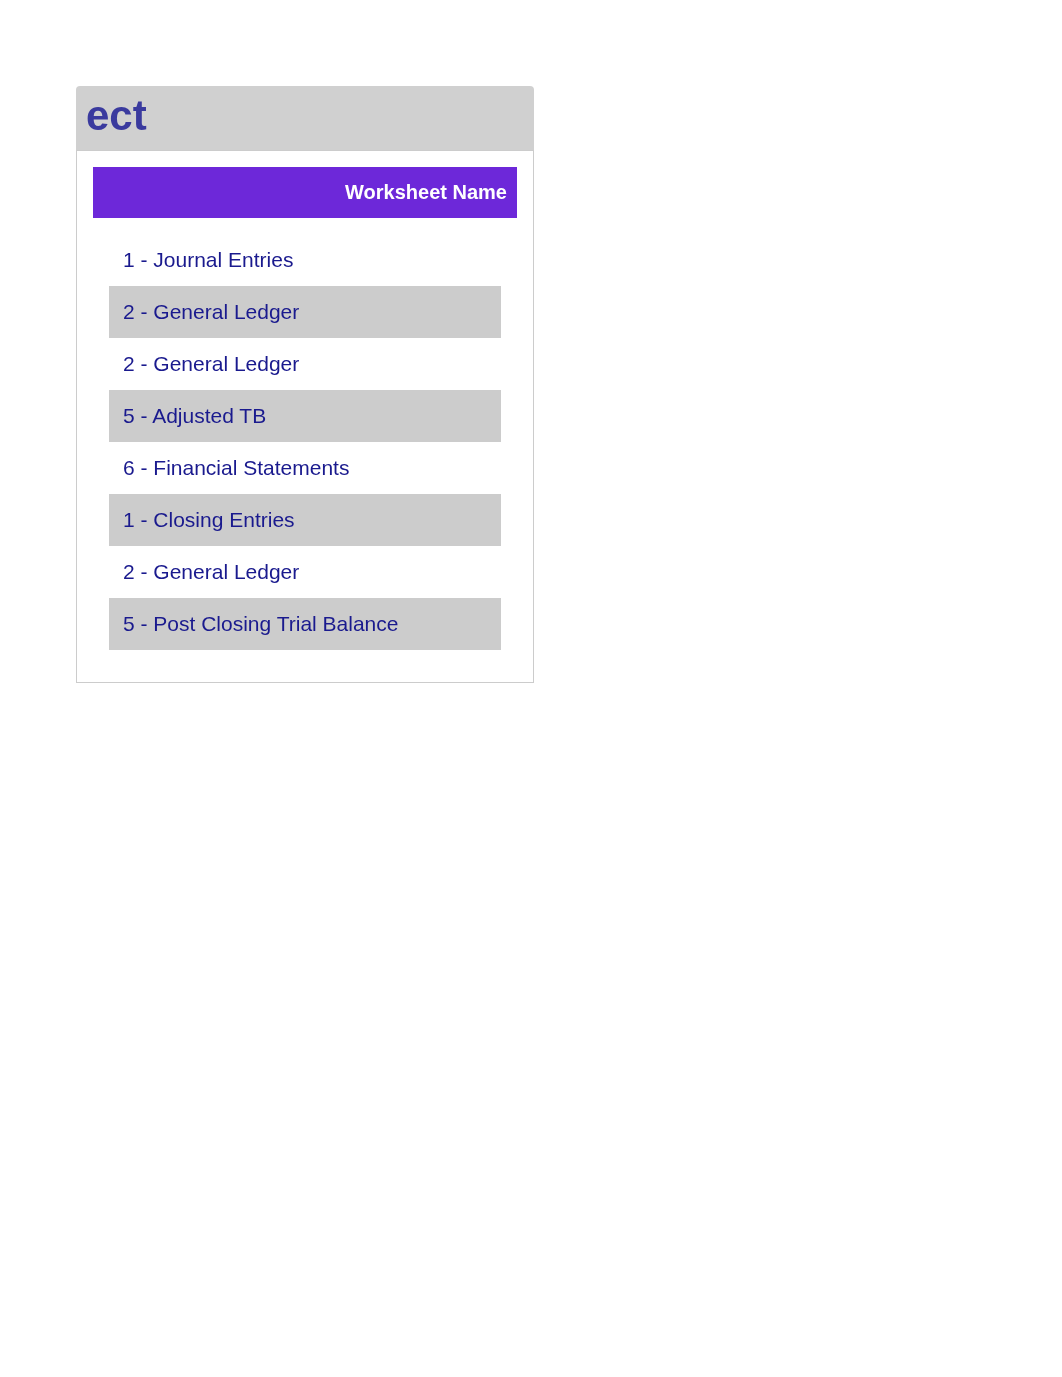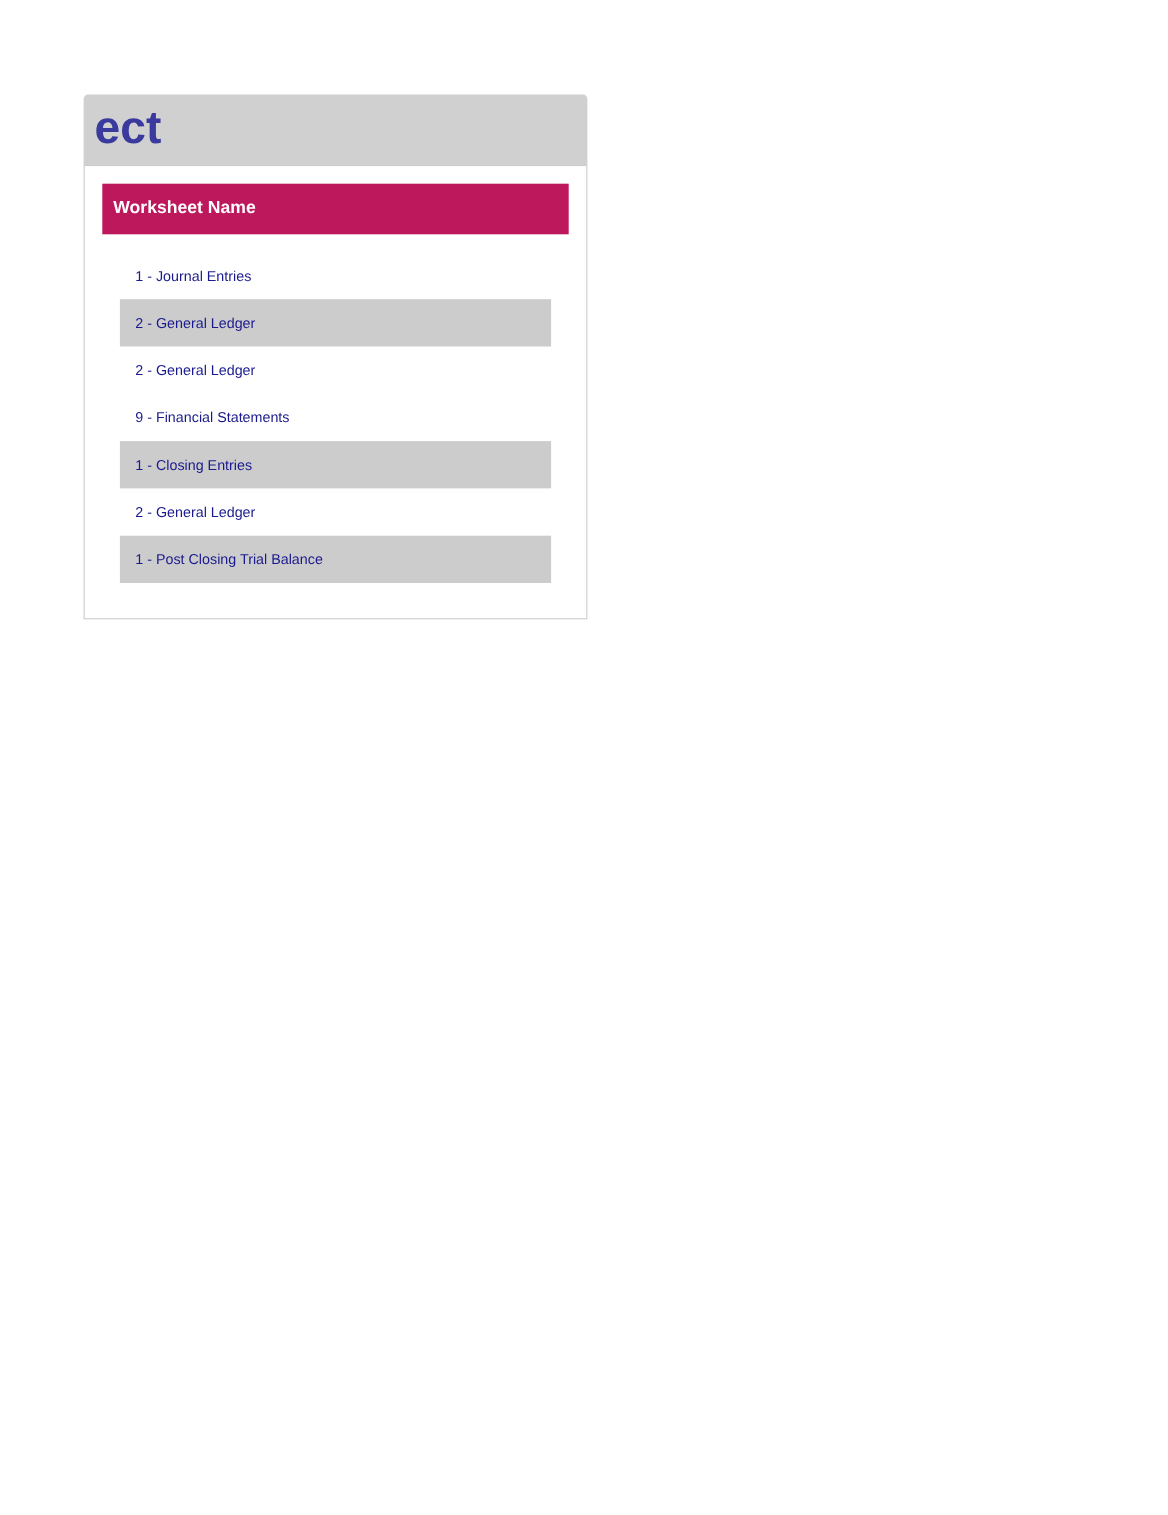--- a/index.html
+++ b/index.html
@@ -30,49 +30,50 @@
       background: #d0d0d0;
       border-radius: 4px 4px 0 0;
     }
 
     .table-wrapper {
       border: 1px solid #cccccc;
       background: #ffffff;
     }
 
     .table-header {
-      background: #be185d;
+      background: #6d28d9;
       color: #ffffff;
       font-weight: bold;
-      font-size: 16px;
-      text-align: left;
+      font-size: 20px;
+      text-align: right;
       padding: 14px 10px;
     }
 
     .table-row {
       padding: 14px 14px;
-      font-size: 13px;
+      font-size: 21px;
       color: #1a1a8e;
       cursor: pointer;
     }
 
     .table-row.shaded {
       background: #cccccc;
     }
   </style>
 </head>
 <body>
 
 <div class="container">
   <div class="title-partial">ect</div>
   <div class="table-wrapper">
     <div class="table-header">Worksheet Name</div>
     <div id="table-rows-container">
         <div class="table-row">1 - Journal Entries</div>
         <div class="table-row shaded">2 - General Ledger</div>
         <div class="table-row">2 - General Ledger</div>
-        <div class="table-row">9 - Financial Statements</div>
+        <div class="table-row shaded">5 - Adjusted TB</div>
+        <div class="table-row">6 - Financial Statements</div>
         <div class="table-row shaded">1 - Closing Entries</div>
         <div class="table-row">2 - General Ledger</div>
-        <div class="table-row shaded">1 - Post Closing Trial Balance</div>
+        <div class="table-row shaded">5 - Post Closing Trial Balance</div>
       </div>
   </div>
 </div>
 
 </body></html>

